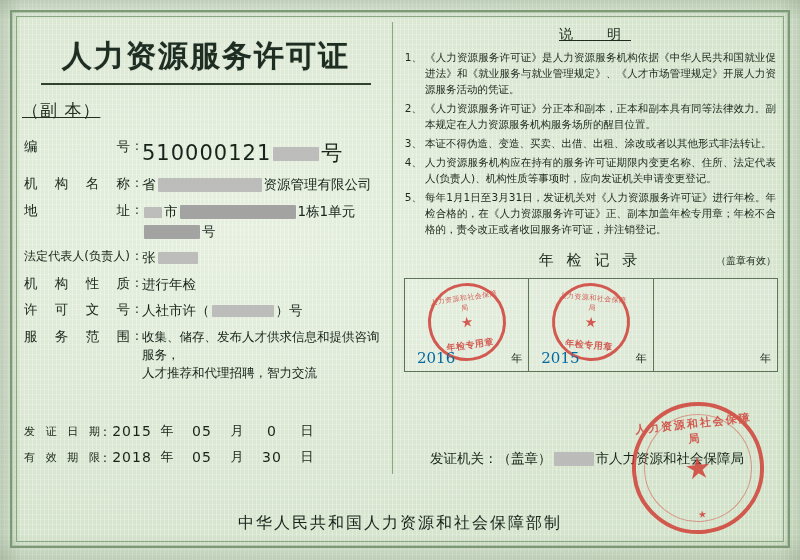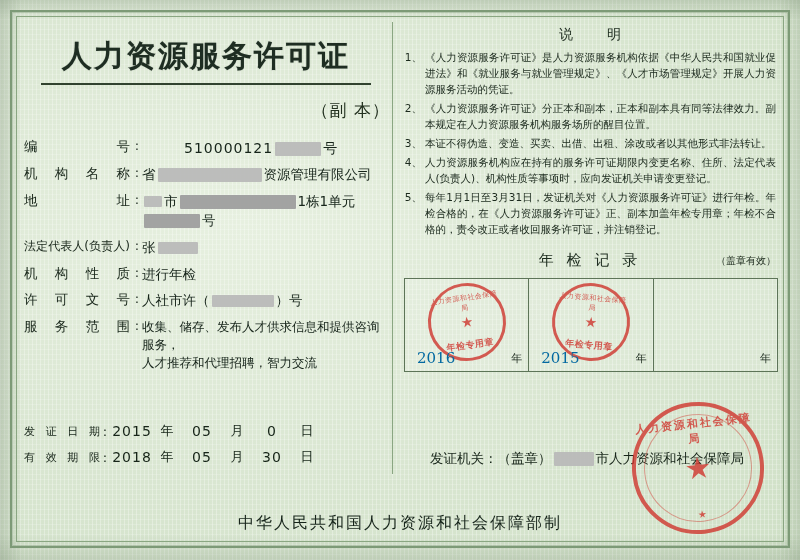--- a/index.html
+++ b/index.html
@@ -88,23 +88,24 @@
   .title-underline {
     width: 330px;
     height: 2px;
     background: #31422f;
     margin: 6px auto 0 auto;
   }
   .sub-title {
     font-family: "DejaVu Serif", "Liberation Serif", serif;
     font-size: 17px;
     color: #22301f;
-    text-align: right;
+    text-align: left;
     margin-top: 14px;
     letter-spacing: 1px;
+    text-decoration: underline;
   }
 
   .field-rows {
     margin-top: 16px;
     padding-left: 2px;
   }
   .field-row {
     display: flex;
     align-items: flex-start;
     margin-bottom: 7px;
@@ -128,23 +129,22 @@
   }
   .field-value {
     flex: 1 1 auto;
     font-size: 13.5px;
     color: #16241a;
     position: relative;
     line-height: 1.45;
     word-break: break-all;
   }
   .field-value.big {
-    font-size: 14px;
+    font-size: 21px;
     letter-spacing: 1px;
-    margin-left: 42px;
   }
   .field-value.sm {
     font-size: 12.5px;
   }
 
   
   .redact {
     display: inline-block;
     vertical-align: middle;
     background: #b9b9b9;
@@ -202,20 +202,21 @@
     width: 372px;
   }
   .notes-title {
     text-align: center;
     font-size: 14px;
     letter-spacing: 10px;
     color: #1d2c1f;
     font-family: "DejaVu Serif", "Liberation Serif", serif;
     margin-bottom: 6px;
     padding-left: 10px;
+    text-decoration: underline;
   }
   .notes-list {
     font-size: 10.5px;
     line-height: 1.52;
     color: #1b291d;
   }
   .note-item {
     display: flex;
     margin-bottom: 3px;
   }

